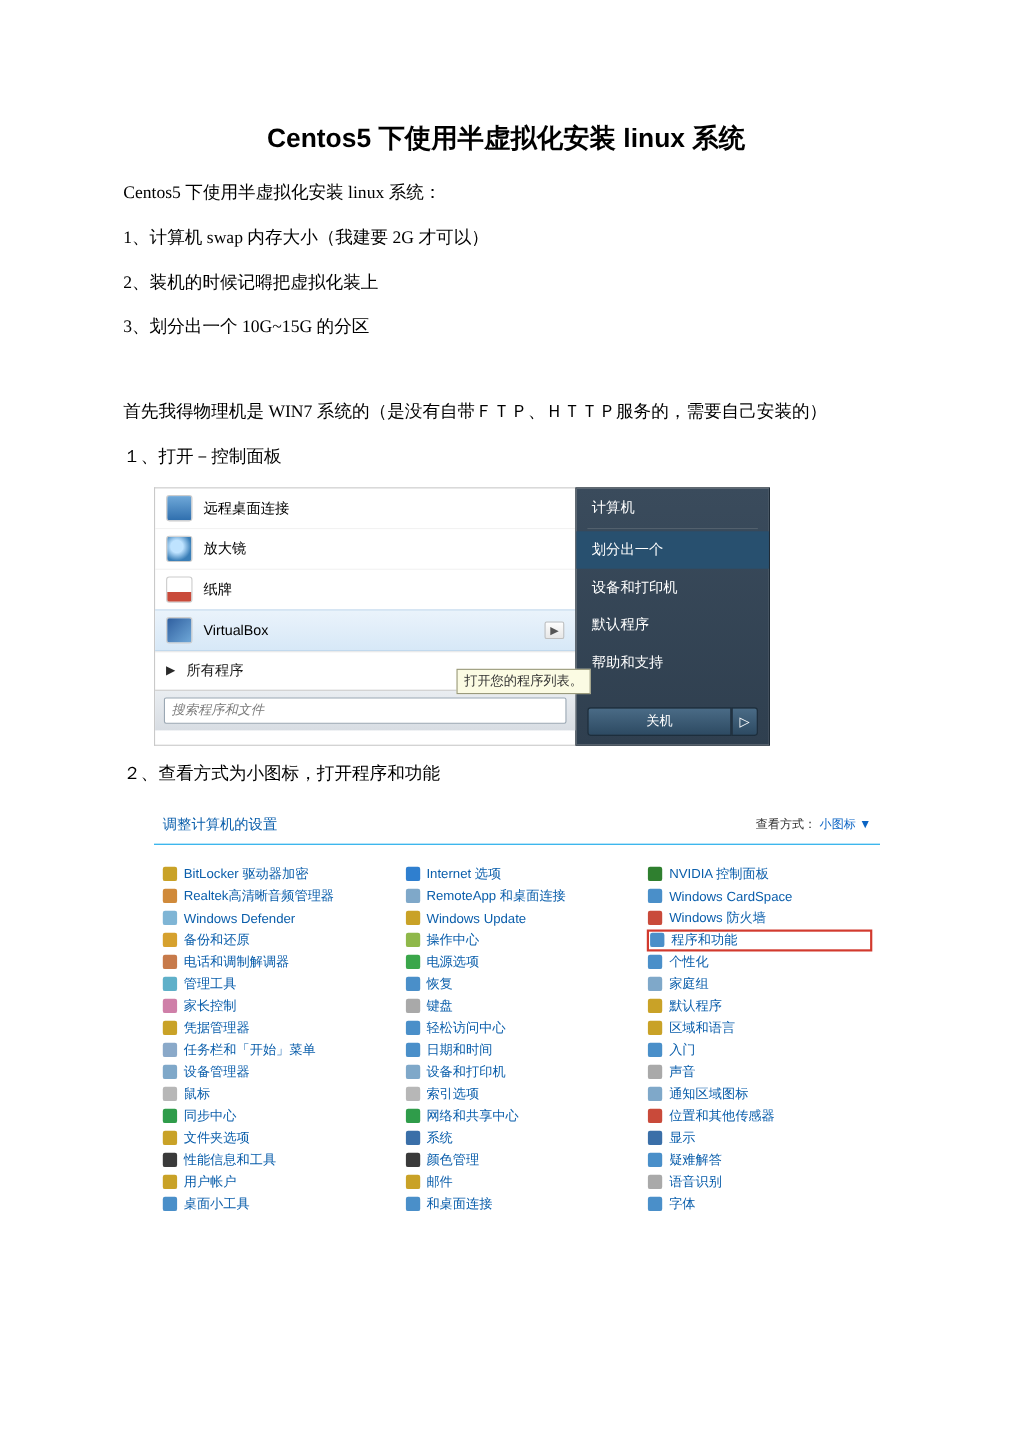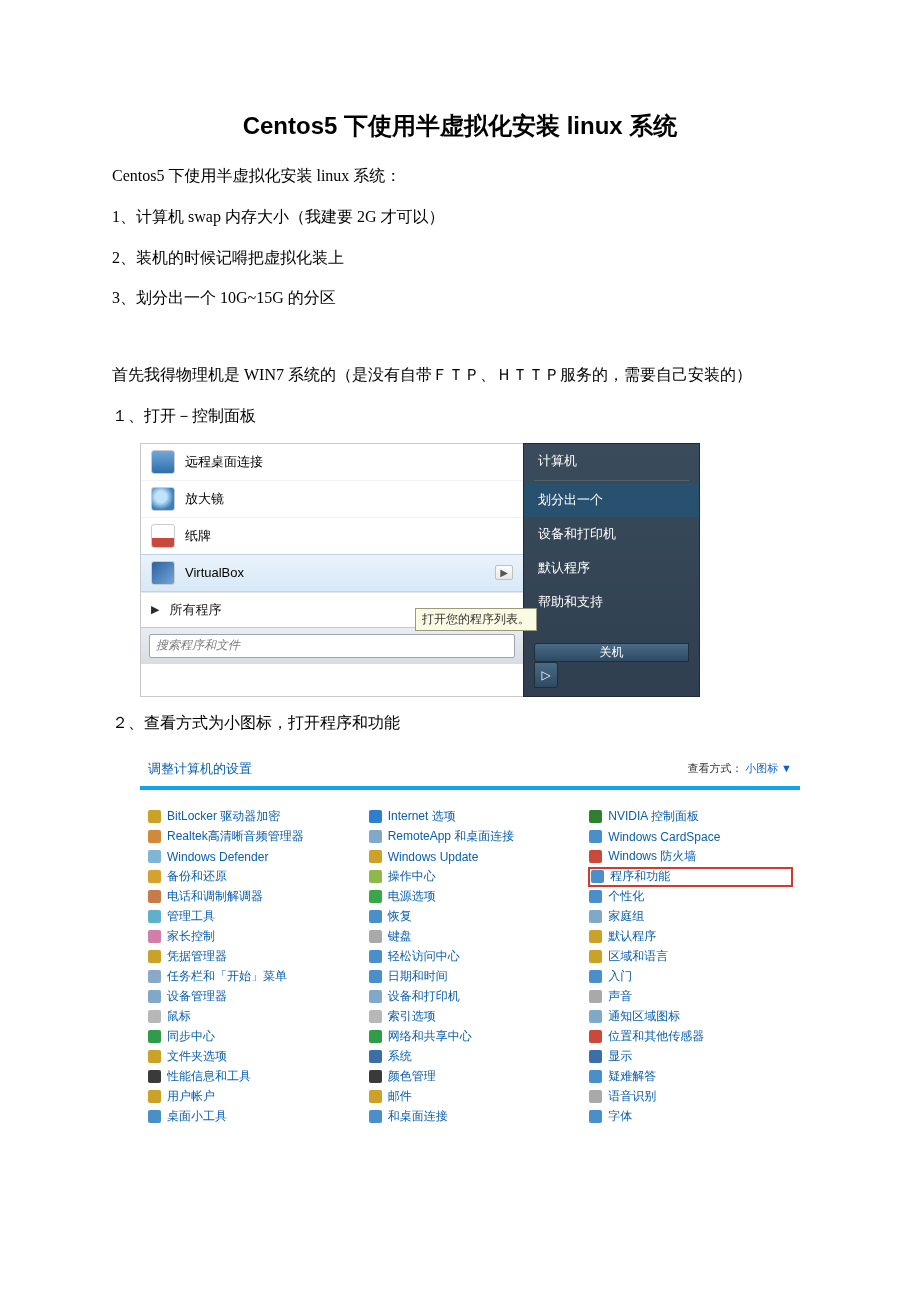--- a/index.html
+++ b/index.html
@@ -120,21 +120,20 @@
   .sm-r-item.sel {
     background: #28506f;
   }
   .sm-r-divider {
     border-top: 1px solid #52606d;
     margin: 2px 10px;
   }
   .sm-shutdown {
     margin: 6px 10px 8px 10px;
     display: flex;
-    flex-direction: column;
   }
   .sm-shutdown .btn {
     background: linear-gradient(#4a6b86,#2d4a62);
     border: 1px solid #1d2e3c;
     border-radius: 3px;
     color: #fff;
     height: 24px;
     display: flex;
     align-items: center;
     justify-content: center;
@@ -158,22 +157,21 @@
     margin: 8px 0 0 60px;
     font-family: "Microsoft YaHei", Arial, sans-serif;
     font-size: 12px;
   }
   .cp-head {
     display:flex;
     align-items:center;
     color: #0a5eab;
     font-size: 13px;
     padding: 10px 8px 8px 8px;
-    border-bottom: 4px solid #0ea5e9;
-    font-family: Liberation Serif, serif;
+    border-bottom: 1px solid #0ea5e9;
   }
   .cp-head .right {
     margin-left: auto;
     color: #333;
     font-size: 11px;
     text-align: center;
   }
   .cp-head .right .link { color: #0b64c4; }
   .cp-grid {
     display: grid;

